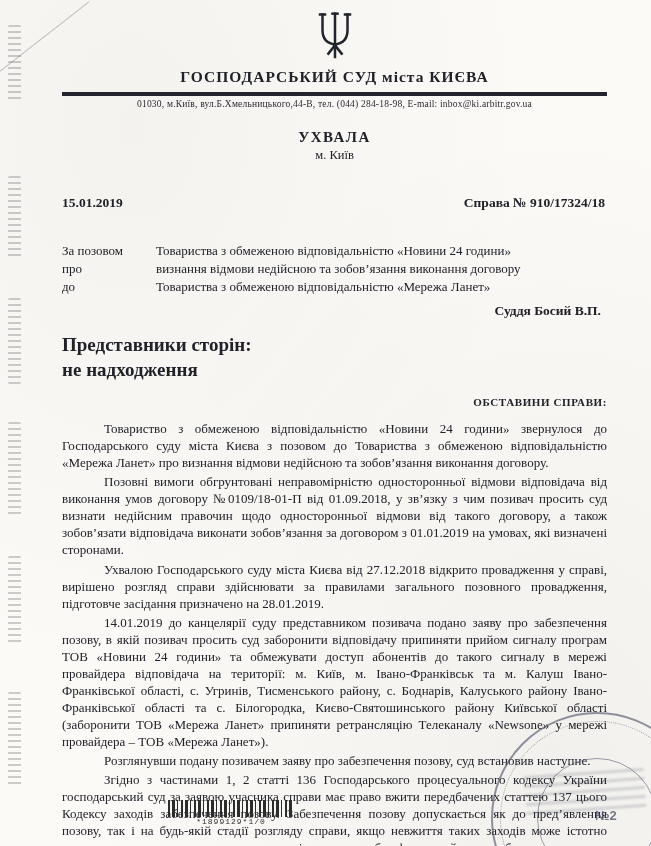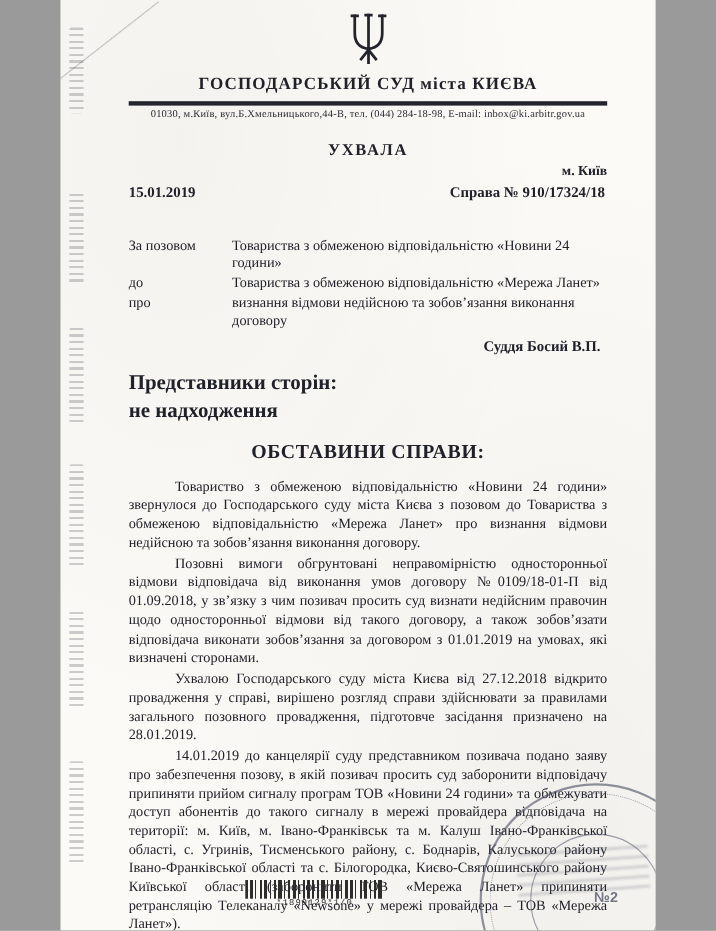--- a/index.html
+++ b/index.html
@@ -1,18 +1,18 @@
 <!DOCTYPE html>
 <html><head>
 <meta charset="utf-8">
 <style>
   html,body { margin:0; padding:0; background:#9a9a9a; }
   .page {
     position:relative;
-    width:541px; height:846px;
+    width:651px; height:846px;
     margin:0 auto;
     background:#fbfaf6;
     overflow:hidden;
     font-family:"Liberation Serif", serif;
     color:#21212a;
   }
   .page::before {
     content:"";
     position:absolute; inset:0;
     background:
@@ -27,35 +27,35 @@
   .court-name {
     text-align:center; font-weight:bold; font-size:15.5px; letter-spacing:1px;
   }
   .rule { height:4px; background:#24242e; margin-top:6px; }
   .address {
     text-align:center; font-size:9.5px; margin-top:3px; letter-spacing:0.2px; color:#2a2a33;
   }
   .doc-title {
     text-align:center; font-weight:bold; font-size:15px; letter-spacing:1.5px; margin-top:20px;
   }
-  .doc-city { text-align:right; font-size:12.5px; margin-top:2px;font-weight:bold; }
+  .doc-city { text-align:center; font-size:12.5px; margin-top:2px; }
   .date-row {
     display:flex; justify-content:space-between; align-items:baseline;
-    font-weight:bold; font-size:13.5px; margin-top:4px; padding-right:2px;
+    font-weight:bold; font-size:13.5px; margin-top:32px; padding-right:2px;
   }
   .parties { margin-top:32px; font-size:13px; }
   .party-row { display:flex; margin-bottom:2px; }
   .party-label { width:94px; flex:0 0 94px; }
   .party-value { flex:1; }
   .judge {
     text-align:right; font-weight:bold; font-size:13.5px; margin-top:8px; padding-right:6px;
   }
   .reps { margin-top:14px; font-weight:bold; font-size:19px; line-height:1.3; }
   .section-heading {
-    text-align:center; font-weight:bold; font-size:18px; letter-spacing:0.6px; margin-top:14px;
+    text-align:right; font-weight:bold; font-size:11px; letter-spacing:0.6px; margin-top:14px;
   }
   .body-text { margin-top:12px; }
   .body-text p {
     margin:0 0 2px 0;
     font-size:13px; line-height:1.31;
     text-align:justify; text-indent:42px;
   }
   
   .edge-mark {
     position:absolute; left:8px; width:13px;
@@ -151,26 +151,26 @@
       <span>15.01.2019</span>
       <span>Справа №  910/17324/18</span>
     </div>
 
     <div class="parties">
       <div class="party-row">
         <span class="party-label">За позовом</span>
         <span class="party-value">Товариства з обмеженою відповідальністю «Новини 24 години»</span>
       </div>
       <div class="party-row">
+        <span class="party-label">про</span>
+        <span class="party-value">визнання відмови недійсною та зобов’язання виконання договору</span>
+      </div>
+      <div class="party-row">
         <span class="party-label">до</span>
         <span class="party-value">Товариства з обмеженою відповідальністю «Мережа Ланет»</span>
-      </div>
-      <div class="party-row">
-        <span class="party-label">про</span>
-        <span class="party-value">визнання відмови недійсною та зобов’язання виконання договору</span>
       </div>
     </div>
 
     <div class="judge">Суддя Босий В.П.</div>
 
     <div class="reps">
       <div>Представники сторін:</div>
       <div>не надходження</div>
     </div>
 

